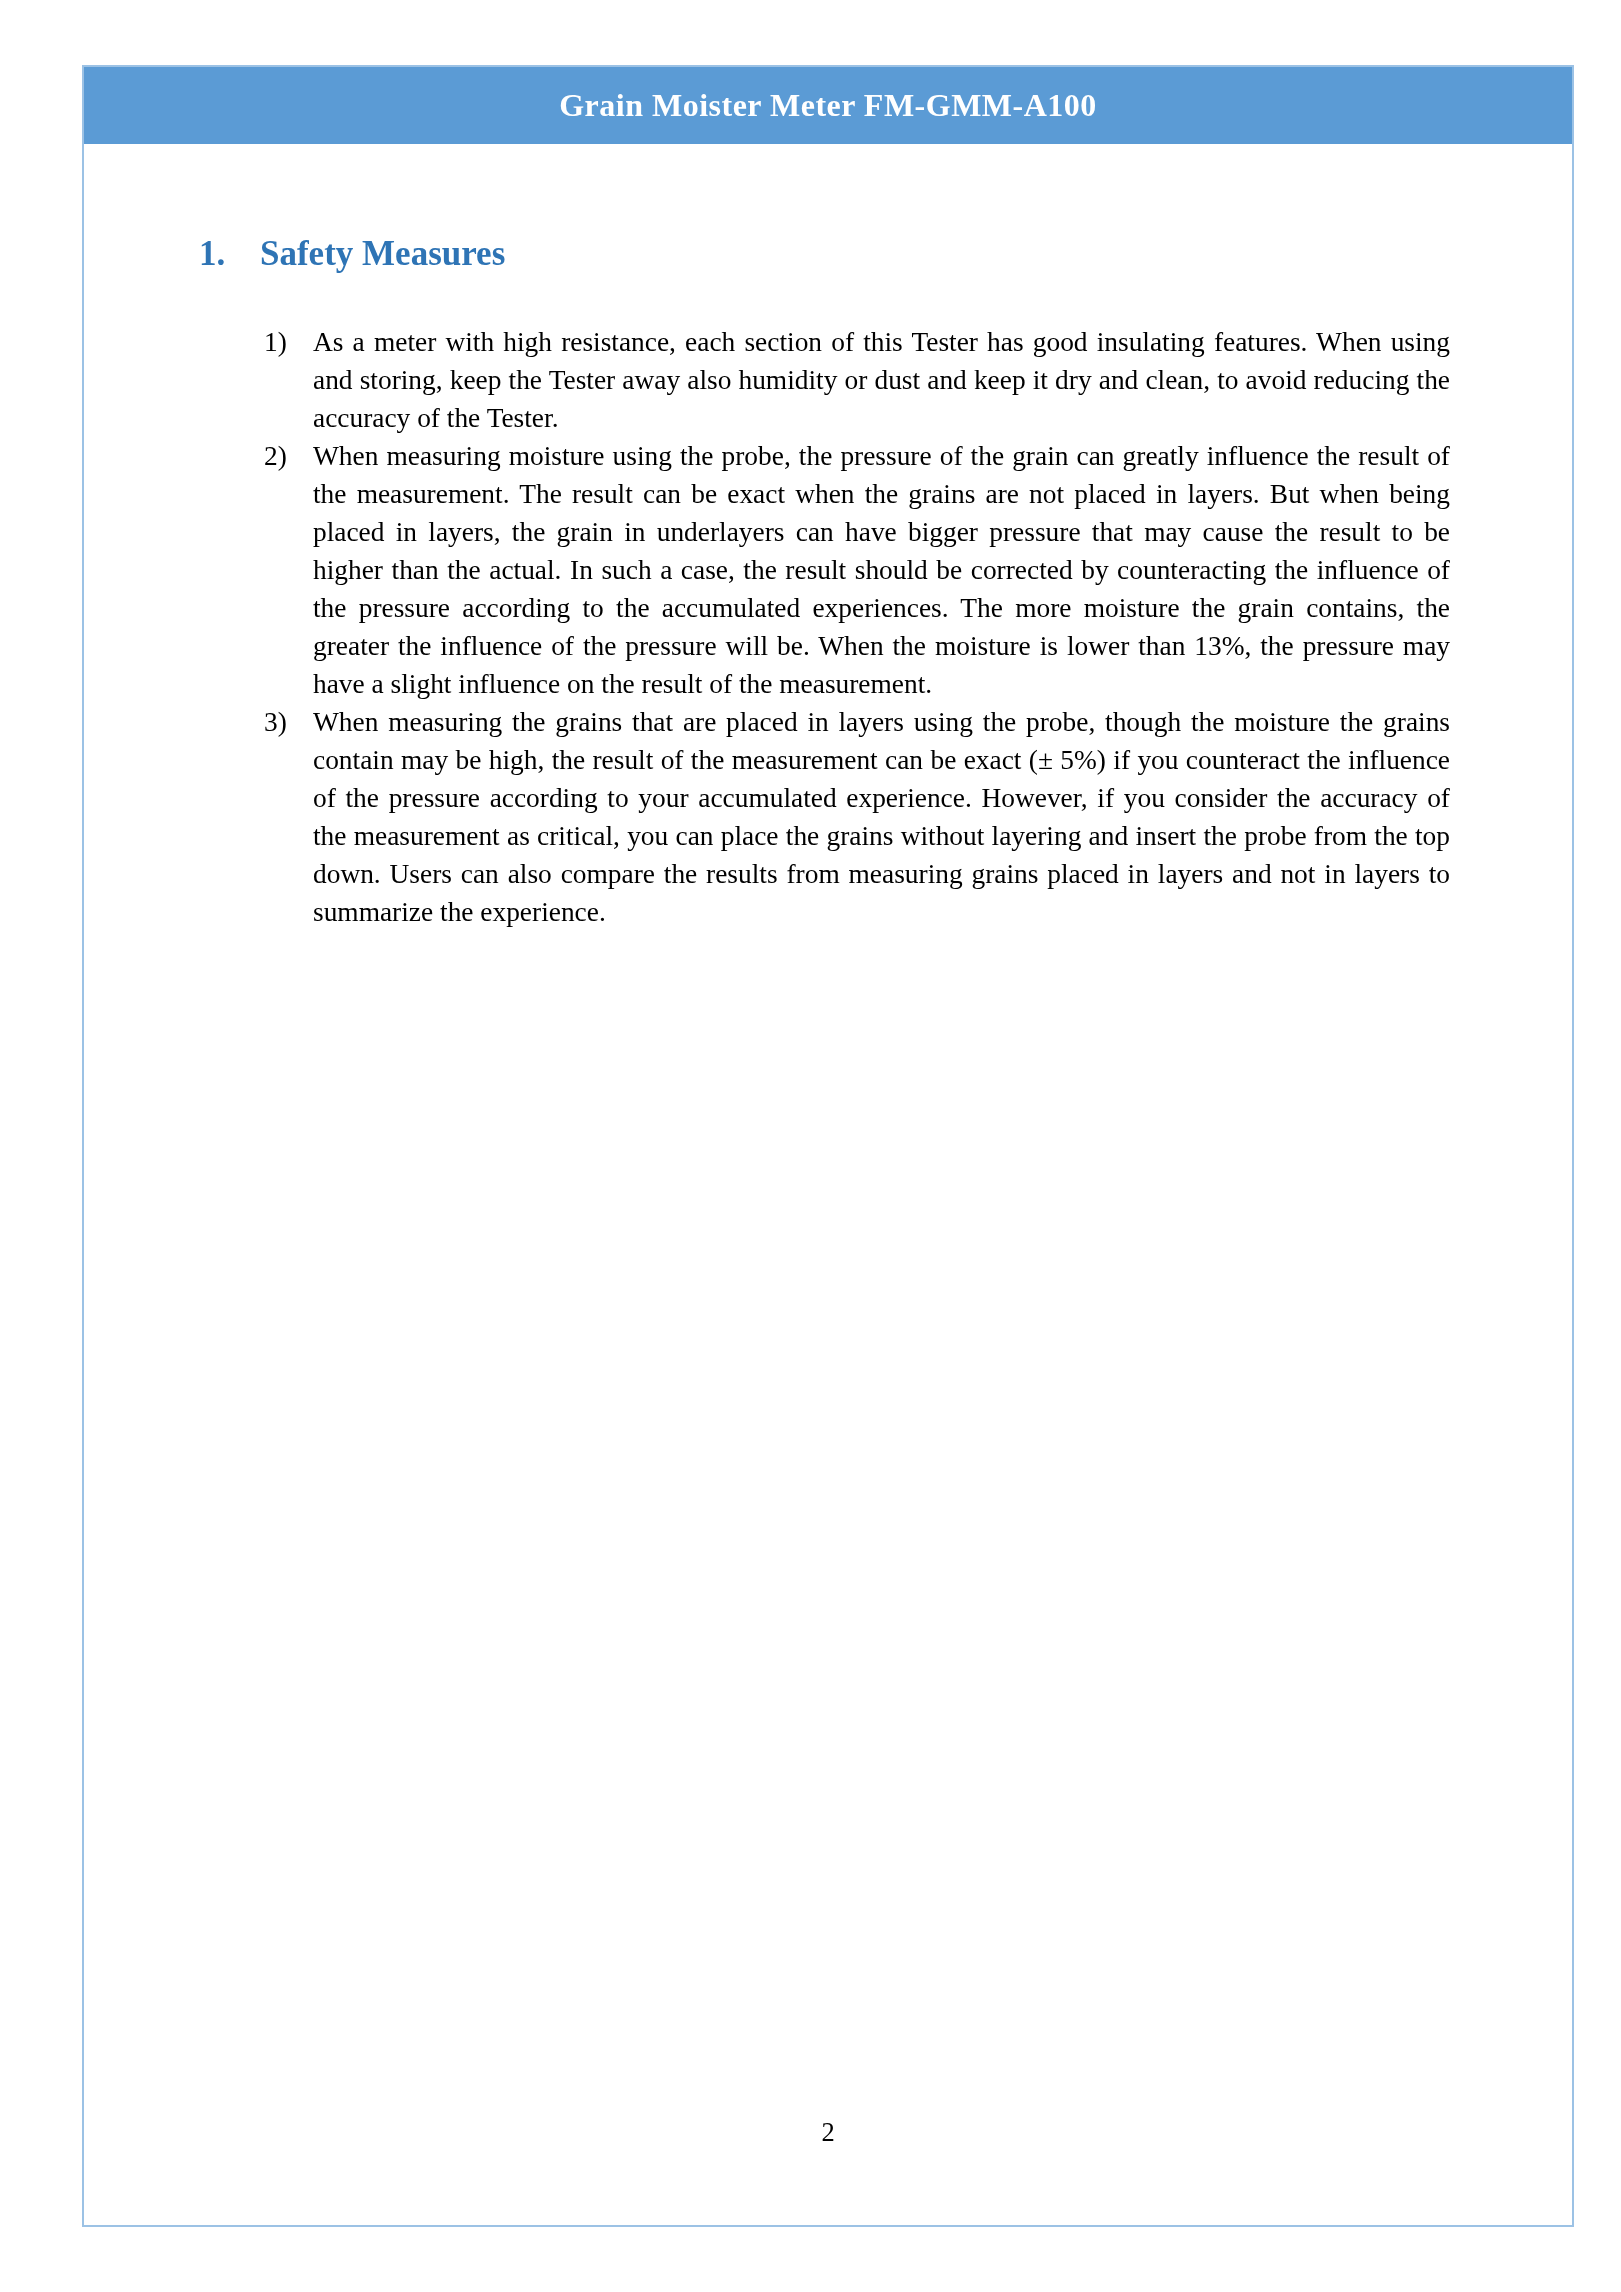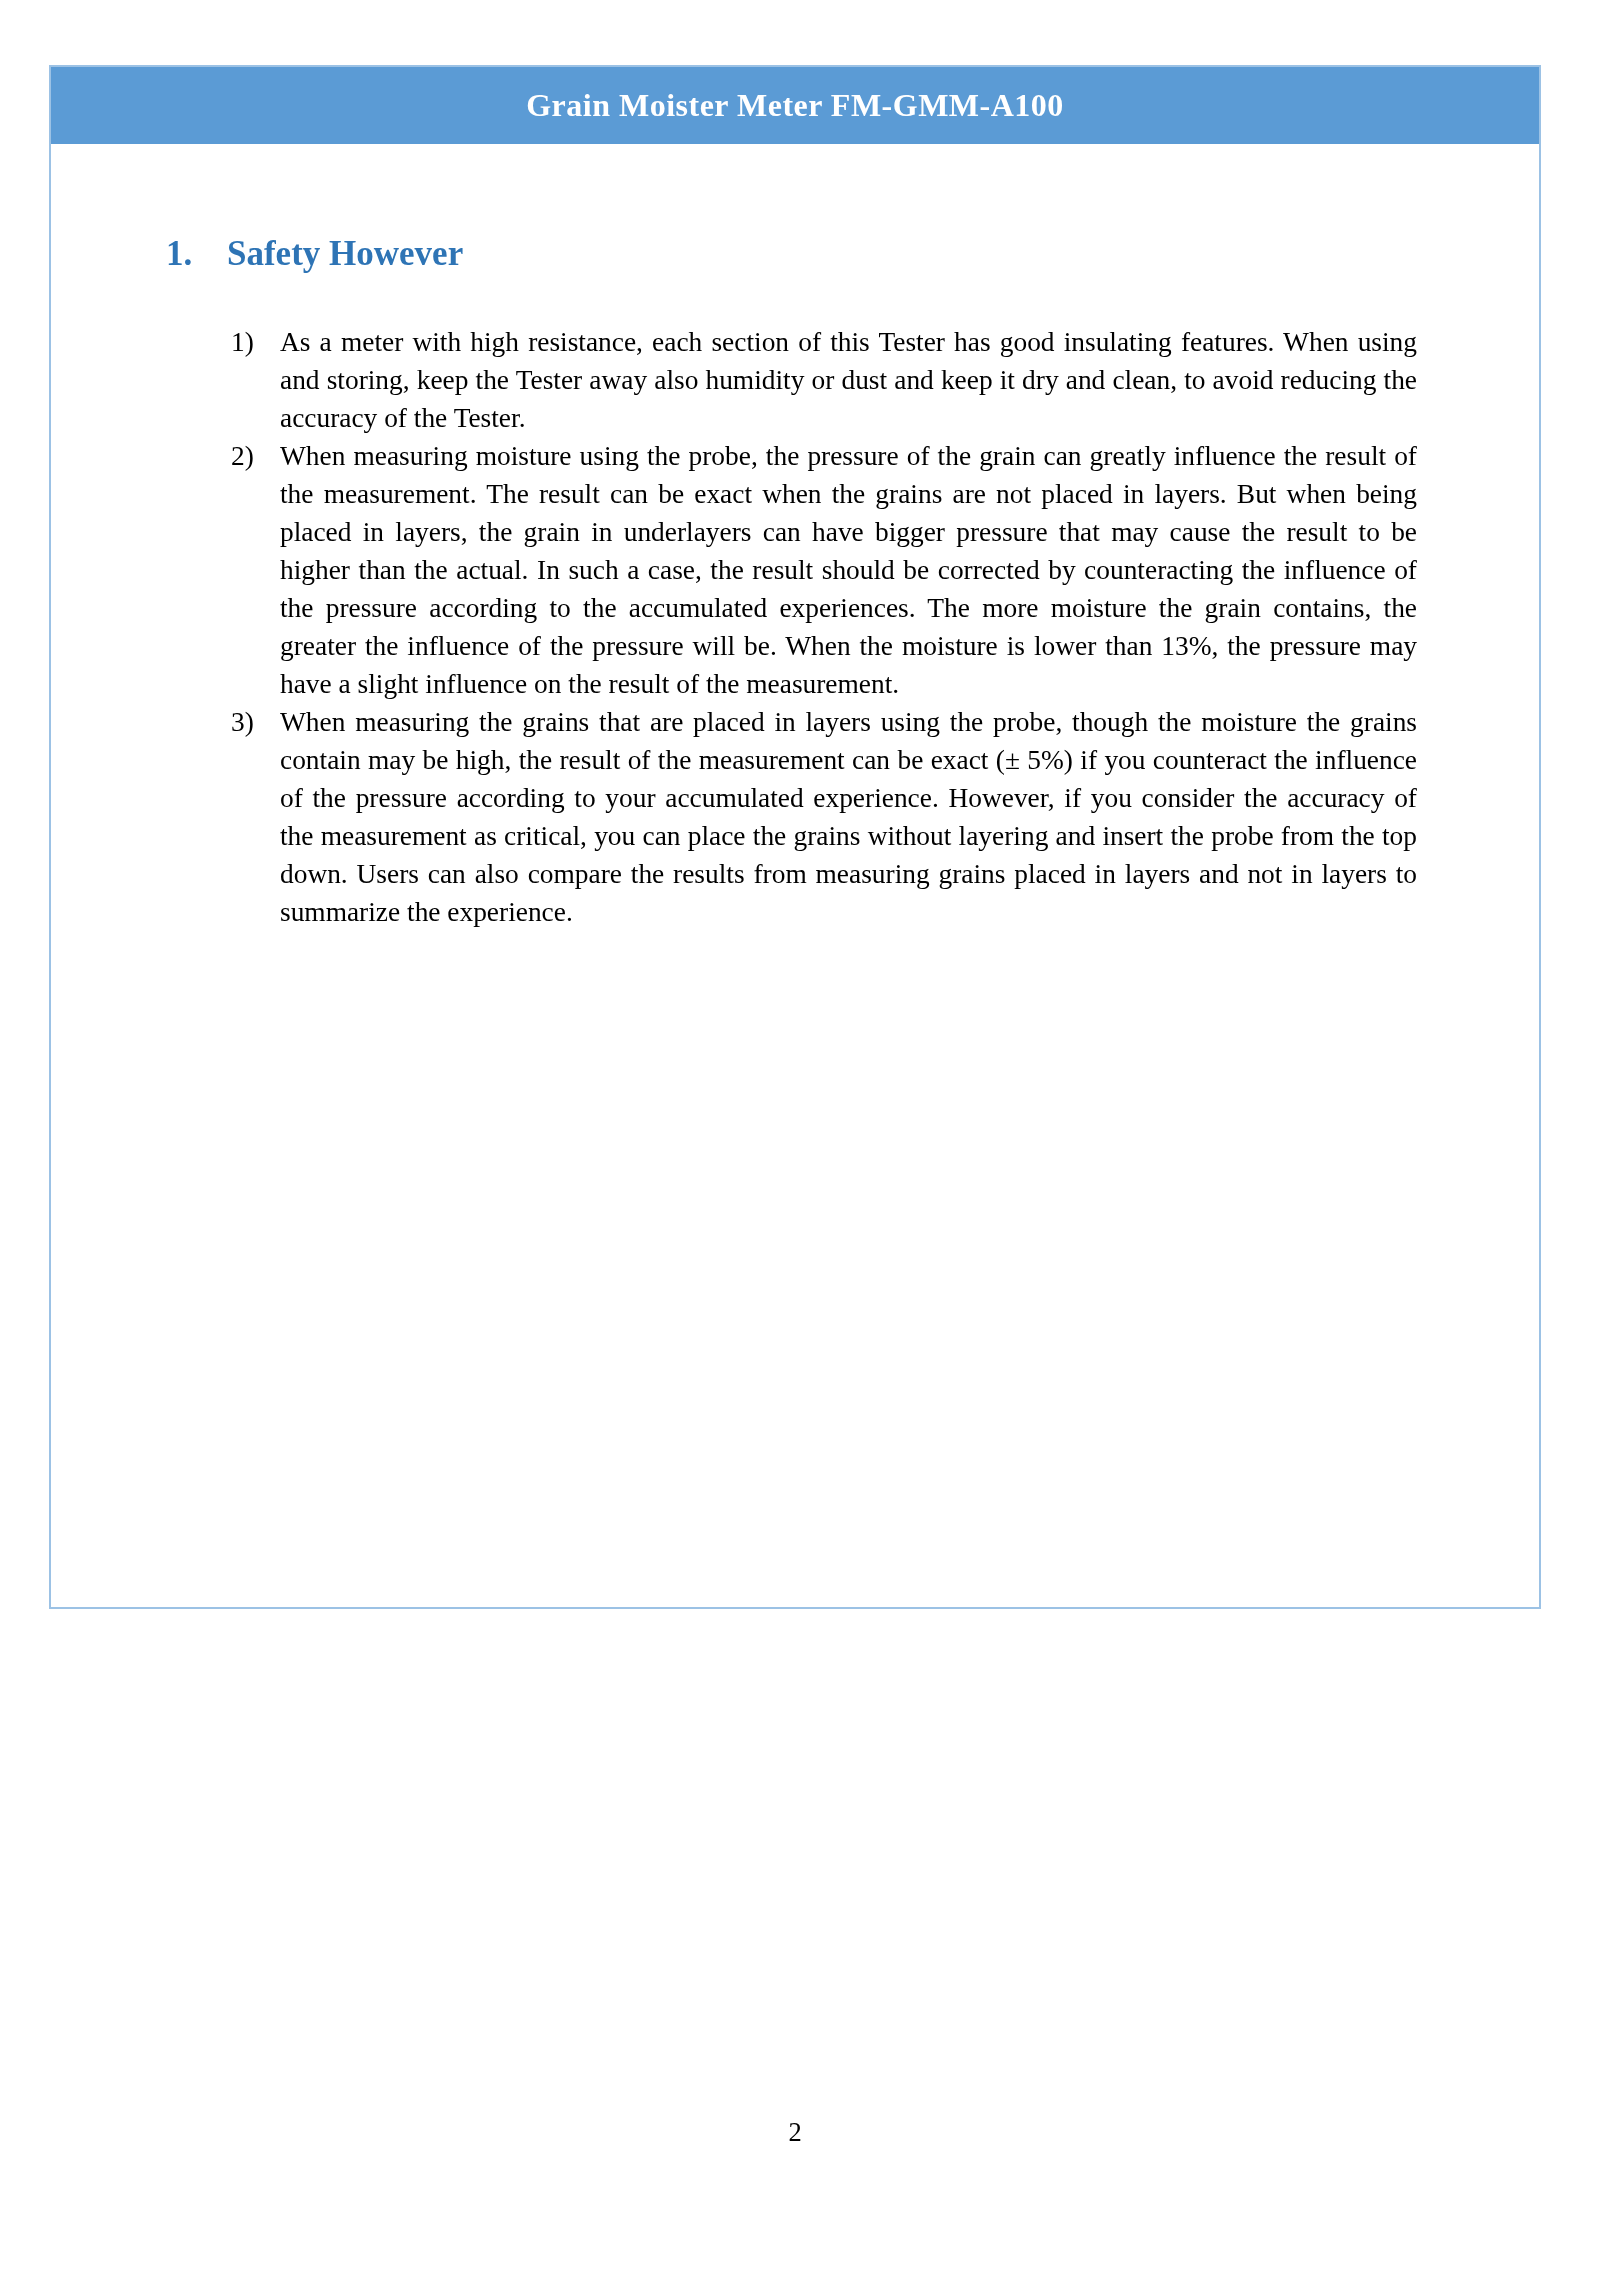--- a/index.html
+++ b/index.html
@@ -4,24 +4,24 @@
 <style>
   * { margin: 0; padding: 0; box-sizing: border-box; }
   html, body {
     width: 1621px;
     height: 2293px;
     background: #ffffff;
     font-family: "Liberation Serif", "DejaVu Serif", serif;
   }
   .page-frame {
     position: absolute;
-    left: 49px;
+    left: 82px;
     top: 65px;
     width: 1492px;
-    height: 1544px;
+    height: 2162px;
     border: 2px solid #9cc2e5;
     background: #ffffff;
   }
   .header-bar {
     width: 100%;
     height: 77px;
     background: #5b9bd5;
     display: flex;
     align-items: center;
     justify-content: center;
@@ -75,21 +75,21 @@
 <body>
 
 <div class="page-frame">
 
   <div class="header-bar">
     <div class="header-title">Grain Moister Meter FM-GMM-A100</div>
   </div>
 
   <div class="section-heading">
     <span class="heading-number">1.</span>
-    <span class="heading-text">Safety However</span>
+    <span class="heading-text">Safety Measures</span>
   </div>
 
   <div class="measures-list">
     <div class="measure-item">
       <span class="item-marker">1)</span>
       <span class="item-text">As a meter with high resistance, each section of this Tester has good insulating features. When using and storing, keep the Tester away also humidity or dust and keep it dry and clean, to avoid reducing the accuracy of the Tester.</span>
     </div>
     <div class="measure-item">
       <span class="item-marker">2)</span>
       <span class="item-text">When measuring moisture using the probe, the pressure of the grain can greatly influence the result of the measurement. The result can be exact when the grains are not placed in layers. But when being placed in layers, the grain in underlayers can have bigger pressure that may cause the result to be higher than the actual. In such a case, the result should be corrected by counteracting the influence of the pressure according to the accumulated experiences. The more moisture the grain contains, the greater the influence of the pressure will be. When the moisture is lower than 13%, the pressure may have a slight influence on the result of the measurement.</span>

